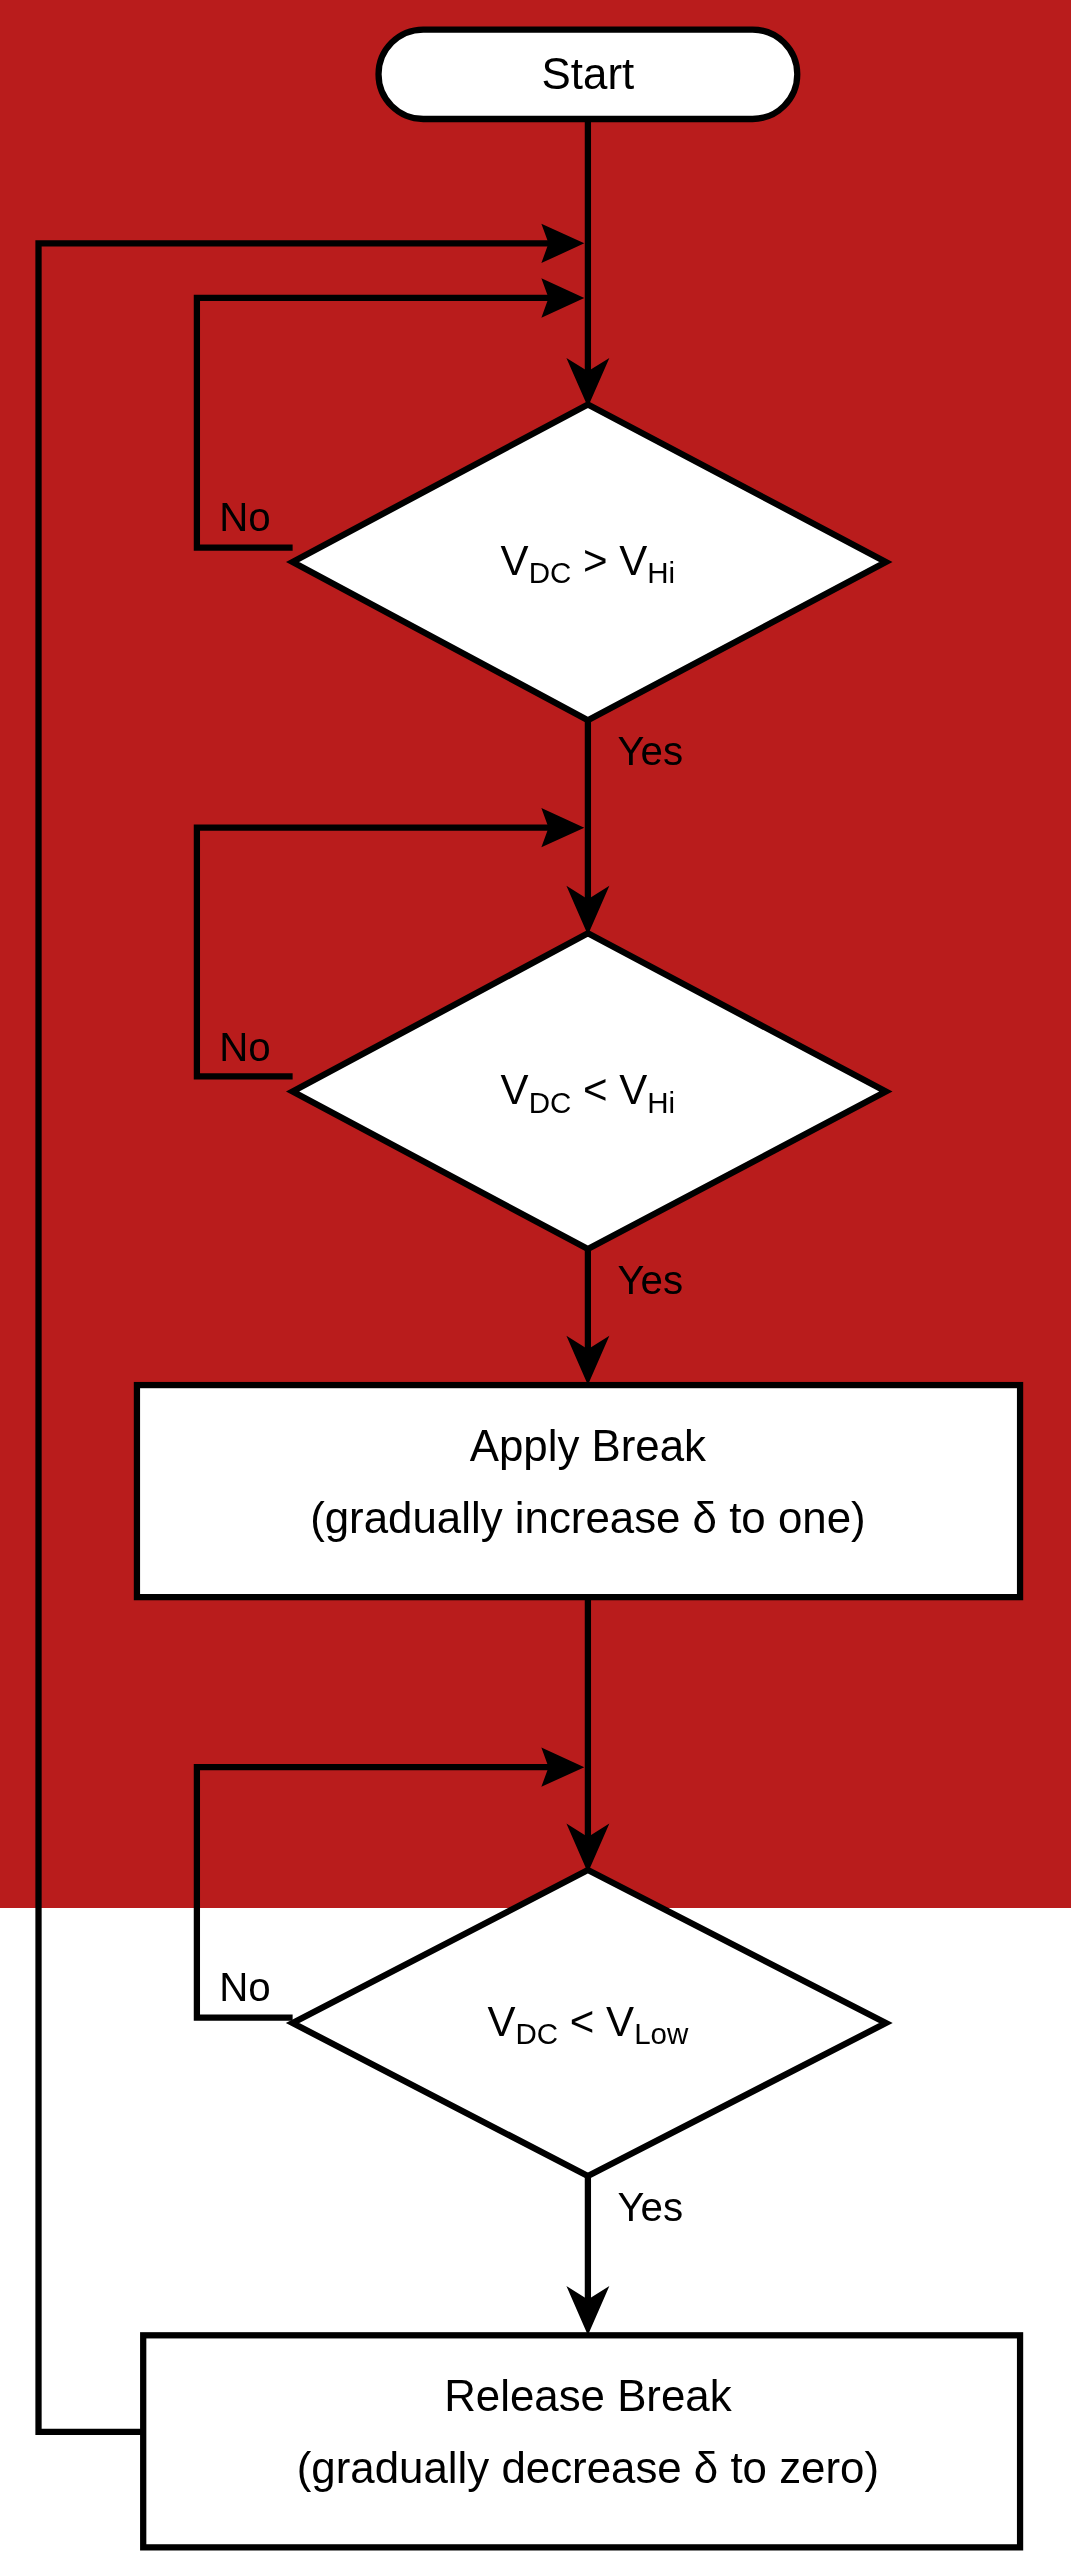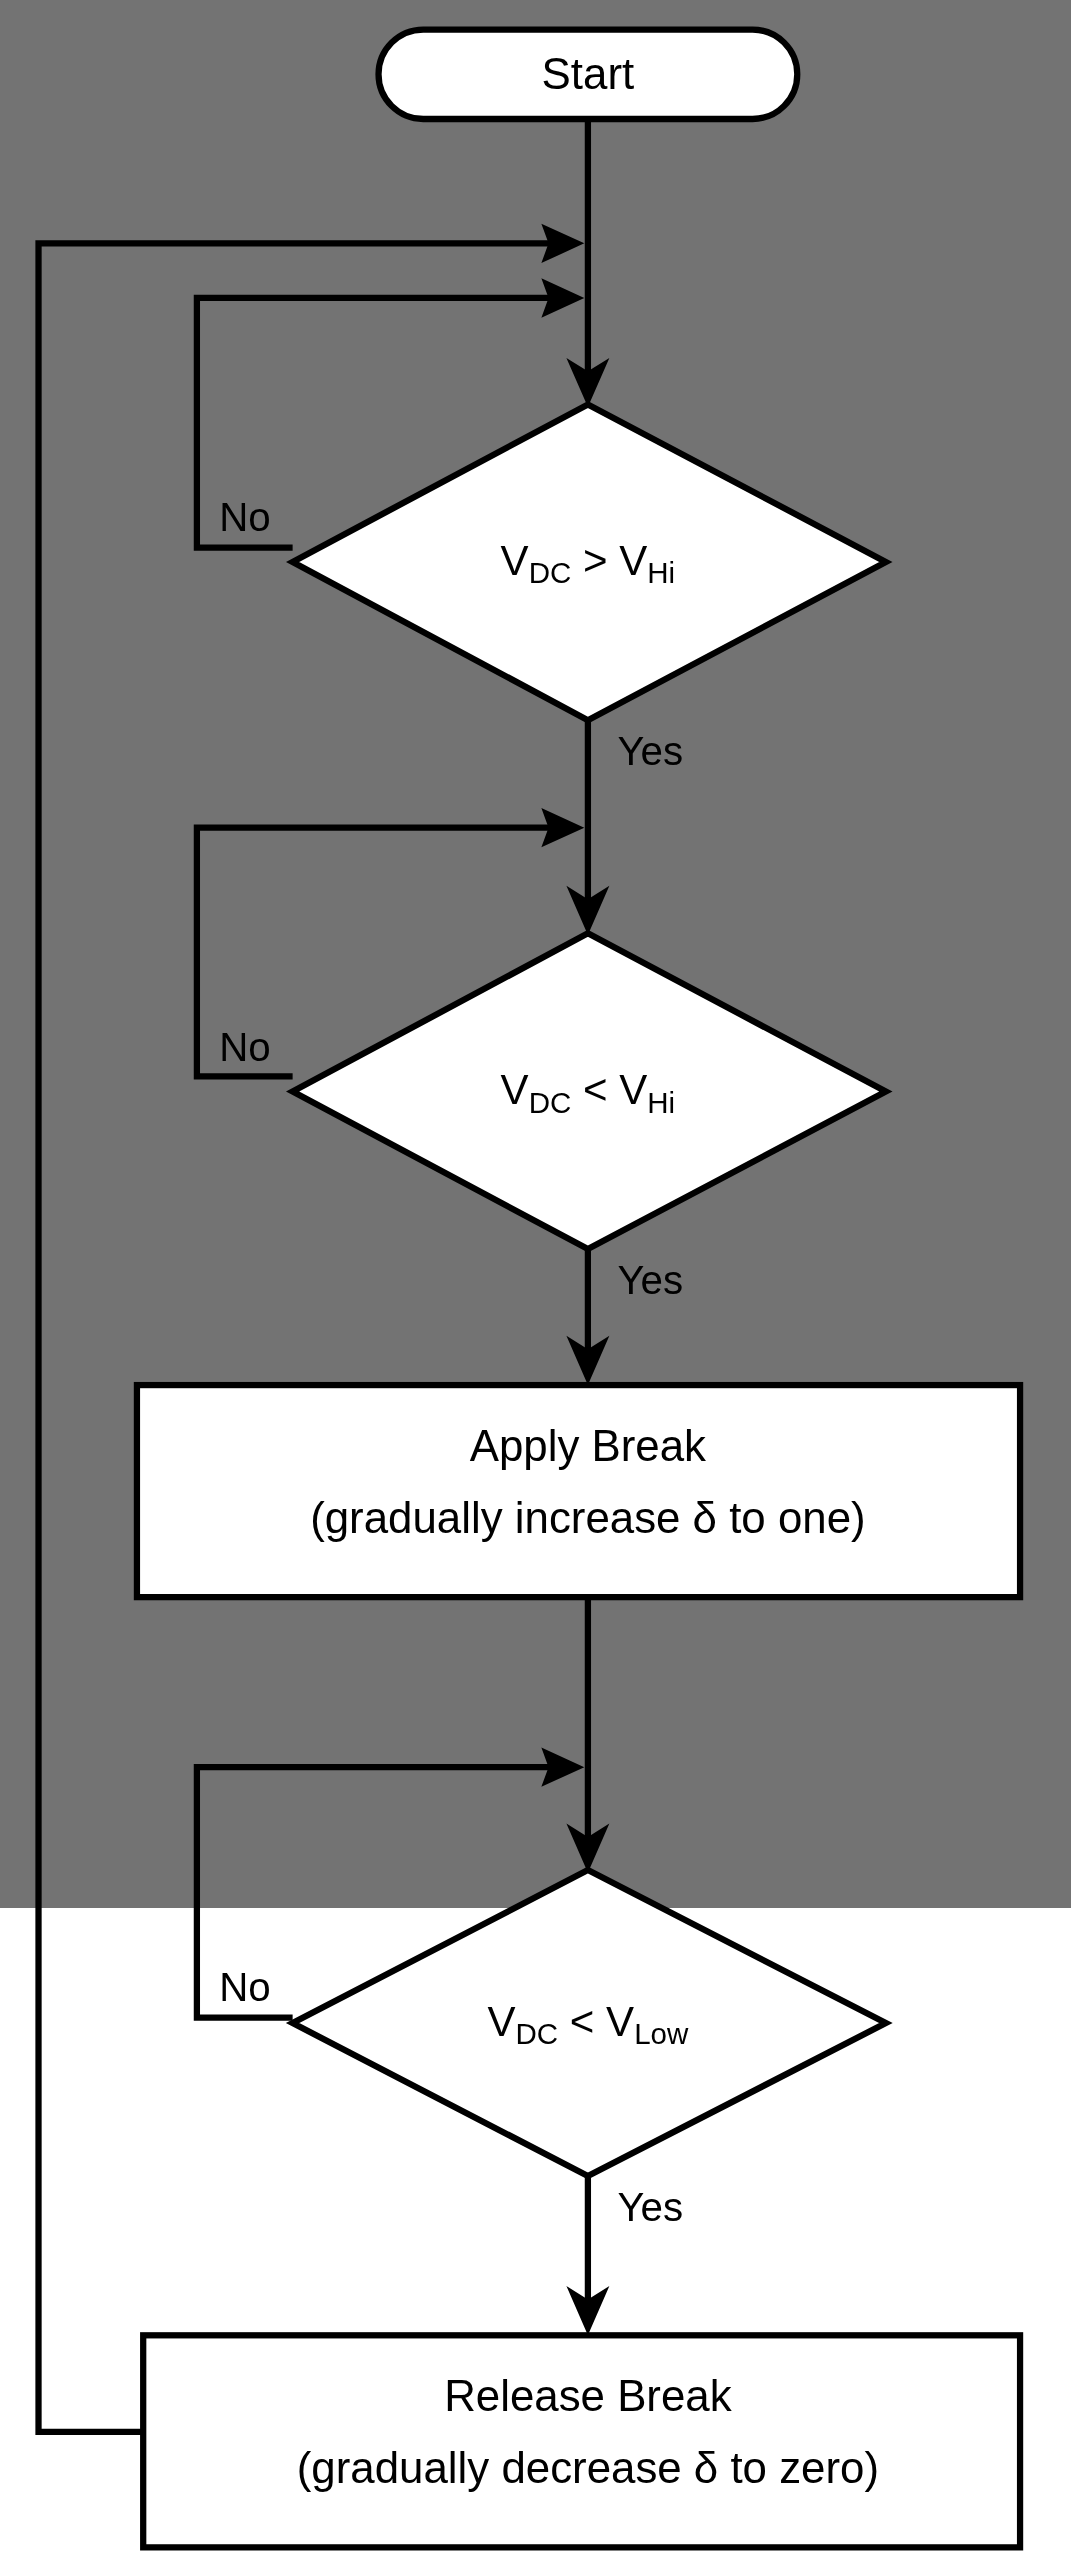--- a/index.html
+++ b/index.html
@@ -10,21 +10,21 @@
   body {
     width: 1072px;
     height: 2576px;
     font-family: "Liberation Sans", sans-serif;
     overflow: hidden;
   }
   #flowchart-root {
     position: relative;
     width: 1072px;
     height: 1908px;
-    background: #737373;
+    background: #b91c1c;
   }
   svg#flow-svg {
     display: block;
     width: 1072px;
     height: 2576px;
   }
   .node-shape {
     fill: #ffffff;
     stroke: #000000;
     stroke-width: 7;

